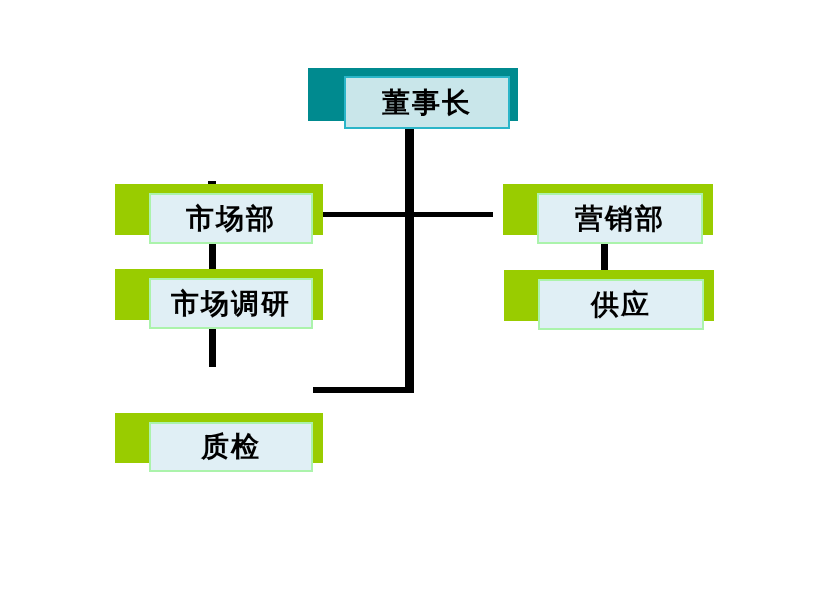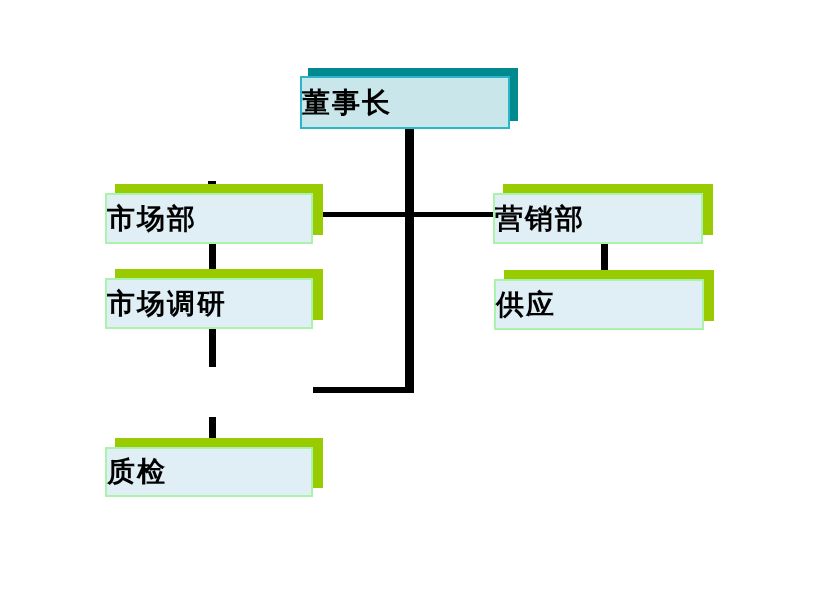--- a/index.html
+++ b/index.html
@@ -39,22 +39,23 @@
   }
   .teal .node-shadow {
     background: var(--chairman-shadow, #008a8f);
     transform: translate(8px, -8px);
   }
   .node-box {
     position: absolute;
     inset: 0;
     display: flex;
     align-items: center;
-    justify-content: flex-start;
+    justify-content: center;
     box-sizing: border-box;
+    margin-left: 44px;
   }
   .green .node-box {
     background: var(--dept-fill, #e0eff5);
     border: 2px solid var(--dept-border, #abf3ab);
   }
   .teal .node-box {
     background: var(--chairman-fill, #c9e6ea);
     border: 2px solid var(--chairman-border, #2bb5c8);
   }
   .node-label {
@@ -94,21 +95,21 @@
   </div>
 
   <div class="node green" style="left:105px; top:278px; width:208px; height:51px;">
     <div class="node-shadow"></div>
     <div class="node-box">
       <span class="node-label">市场调研</span>
     </div>
   </div>
 
 
-  <div class="node green" style="left:105px; top:447px; width:208px; height:50px;">
+  <div class="node green" style="left:105px; top:422px; width:208px; height:50px;">
     <div class="node-shadow"></div>
     <div class="node-box">
       <span class="node-label">质检</span>
     </div>
   </div>
 
   <div class="node green" style="left:494px; top:279px; width:210px; height:51px;">
     <div class="node-shadow"></div>
     <div class="node-box">
       <span class="node-label">供应</span>

